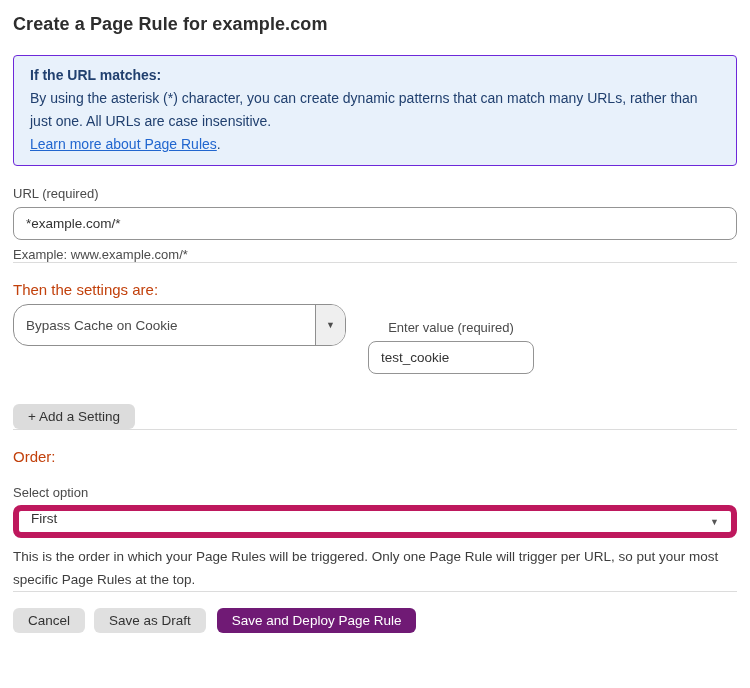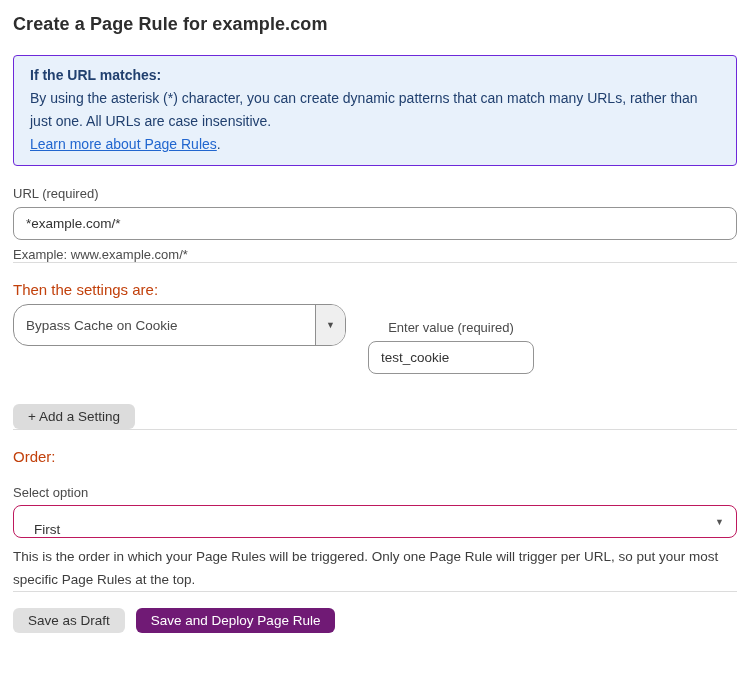--- a/index.html
+++ b/index.html
@@ -130,27 +130,27 @@
     font-size: 13.5px;
     cursor: pointer;
     white-space: nowrap;
   }
   .btn-gray { background: #e0e0e0; color: #333333; }
   .add-setting-btn { margin-top: 30px; background: #dcdcdc; }
 
   .order-select {
     position: relative;
     display: flex;
-    align-items: flex-end;
+    align-items: flex-start;
     height: 33px;
     margin-top: 5px;
-    border: 1px solid #be185d;
+    border: 6px solid #be185d;
     border-radius: 8px;
     background: #ffffff;
-    padding: 0 20px;
+    padding: 0 12px;
     font-size: 13.5px;
     color: #333333;
     cursor: pointer;
   }
   .order-select .order-arrow {
     position: absolute;
     right: 12px;
     top: 50%;
     transform: translateY(-50%);
     font-size: 9px;
@@ -219,17 +219,18 @@
   <div class="field-label">Select option</div>
   <div class="order-select">
     <span>First</span>
     <span class="order-arrow">▼</span>
   </div>
   <div class="order-help">This is the order in which your Page Rules will be triggered. Only one Page Rule will trigger per URL, so put your most specific Page Rules at the top.</div>
 
   <hr class="divider hr-3">
 
   <div class="footer-actions">
+    <button class="btn btn-gray">Cancel</button>
     <button class="btn btn-gray">Save as Draft</button>
     <button class="btn btn-blue">Save and Deploy Page Rule</button>
   </div>
 
 </div>
 
 </body></html>

